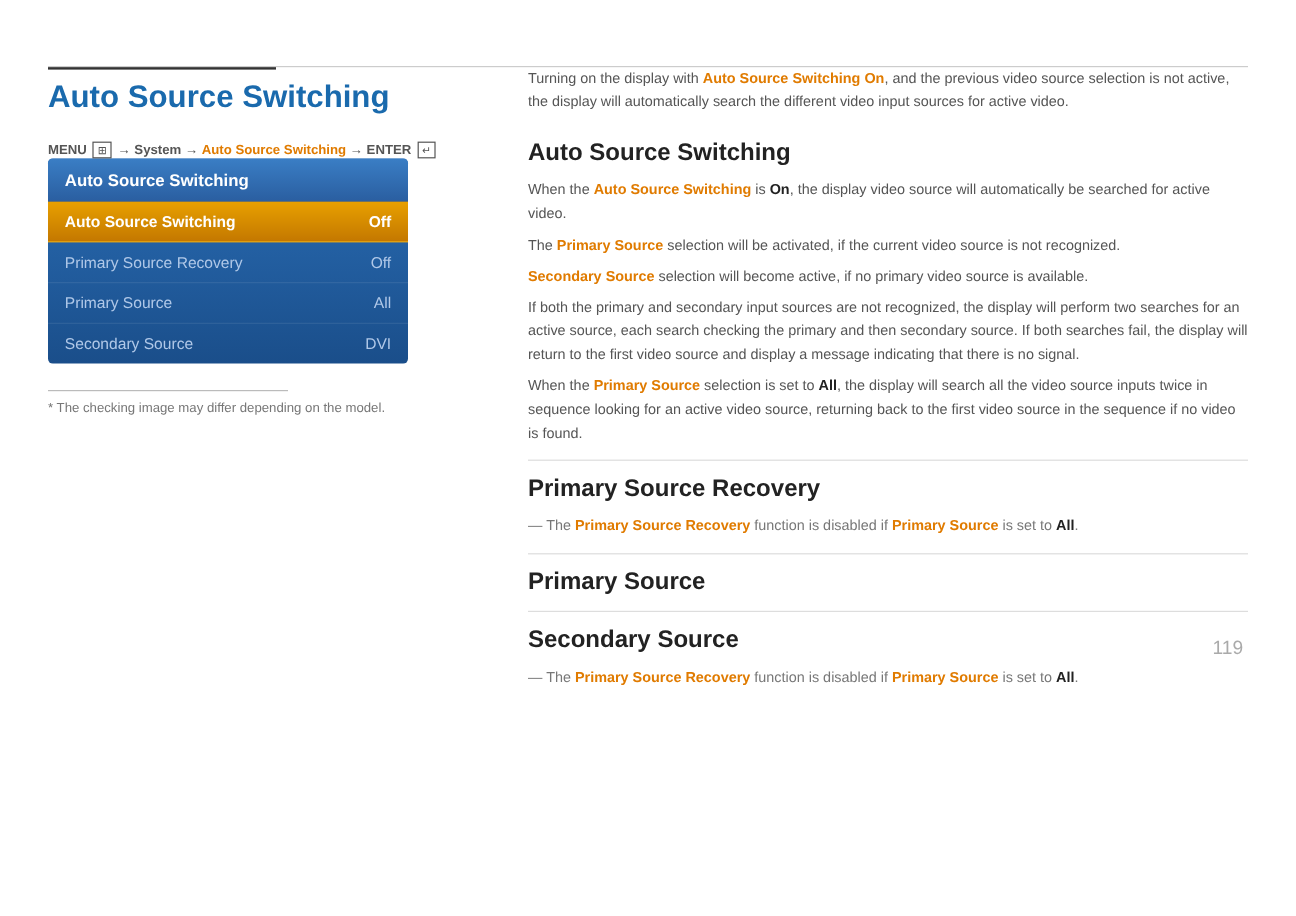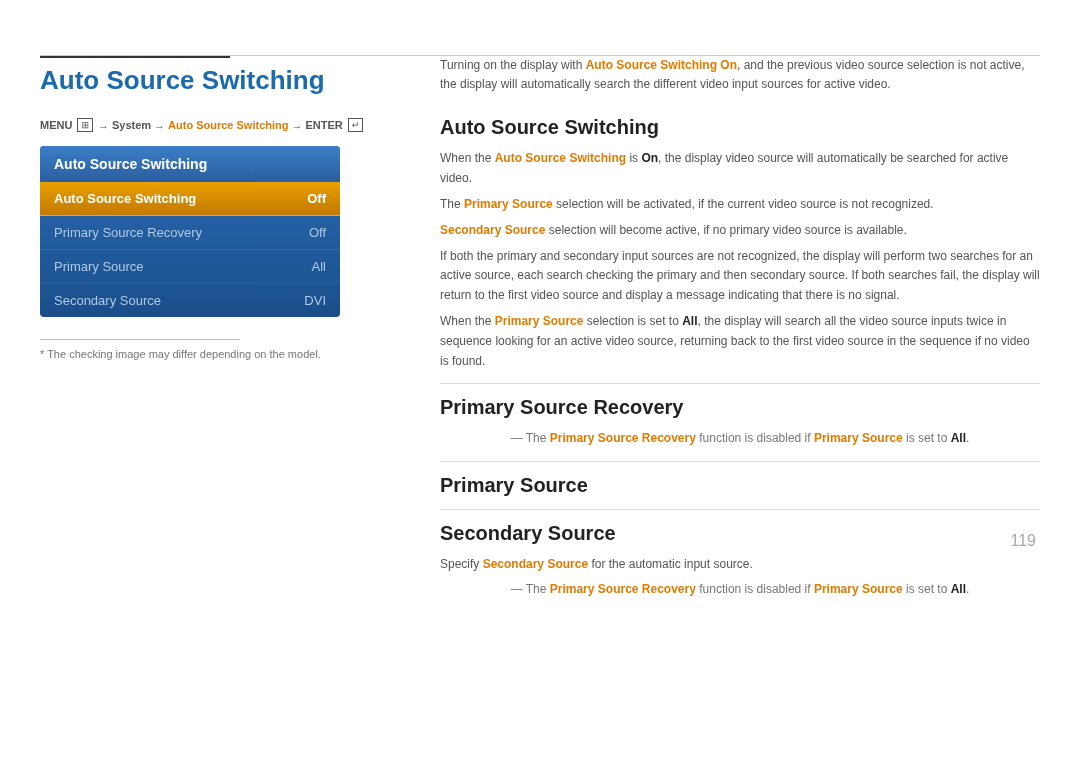--- a/index.html
+++ b/index.html
@@ -49,21 +49,20 @@
     .page-title {
       font-size: 26px;
       font-weight: bold;
       color: #1a6aad;
       margin-bottom: 22px;
     }
 
     .menu-path {
       font-size: 11px;
       color: #555;
-      margin-bottom: 14px;
       display: flex;
       align-items: center;
       gap: 3px;
     }
     .menu-path .menu-word { font-weight: bold; }
     .menu-path .system-link { color: #555; font-weight: bold; }
     .menu-path .auto-link { color: #e07b00; font-weight: bold; }
     .menu-path .arrow { color: #555; }
 
     
@@ -151,21 +150,20 @@
       color: #555;
       line-height: 1.65;
       margin-bottom: 6px;
     }
 
     .section-note {
       font-size: 12px;
       color: #777;
       line-height: 1.6;
       margin-bottom: 6px;
-      text-align: center;
     }
 
     .section-divider {
       border: none;
       border-top: 1px solid #ddd;
       margin: 12px 0;
     }
 
     .bold-orange { color: #e07b00; font-weight: bold; }
     .bold-dark { font-weight: bold; color: #222; }
@@ -259,23 +257,20 @@
       ― The <span class="bold-orange">Primary Source Recovery</span> function is disabled if <span class="bold-orange">Primary Source</span> is set to <span class="bold-dark">All</span>.
     </p>
 
     <hr class="section-divider">
 
     <h2 class="section-title">Primary Source</h2>
 
     <hr class="section-divider">
 
     <h2 class="section-title">Secondary Source</h2>
-    <p class="section-body">
-      Specify <span class="bold-orange">Secondary Source</span> for the automatic input source.
-    </p>
     <p class="section-note">
       ― The <span class="bold-orange">Primary Source Recovery</span> function is disabled if <span class="bold-orange">Primary Source</span> is set to <span class="bold-dark">All</span>.
     </p>
 
   </div>
 
   <div class="page-number">119</div>
 
 </div>
 

